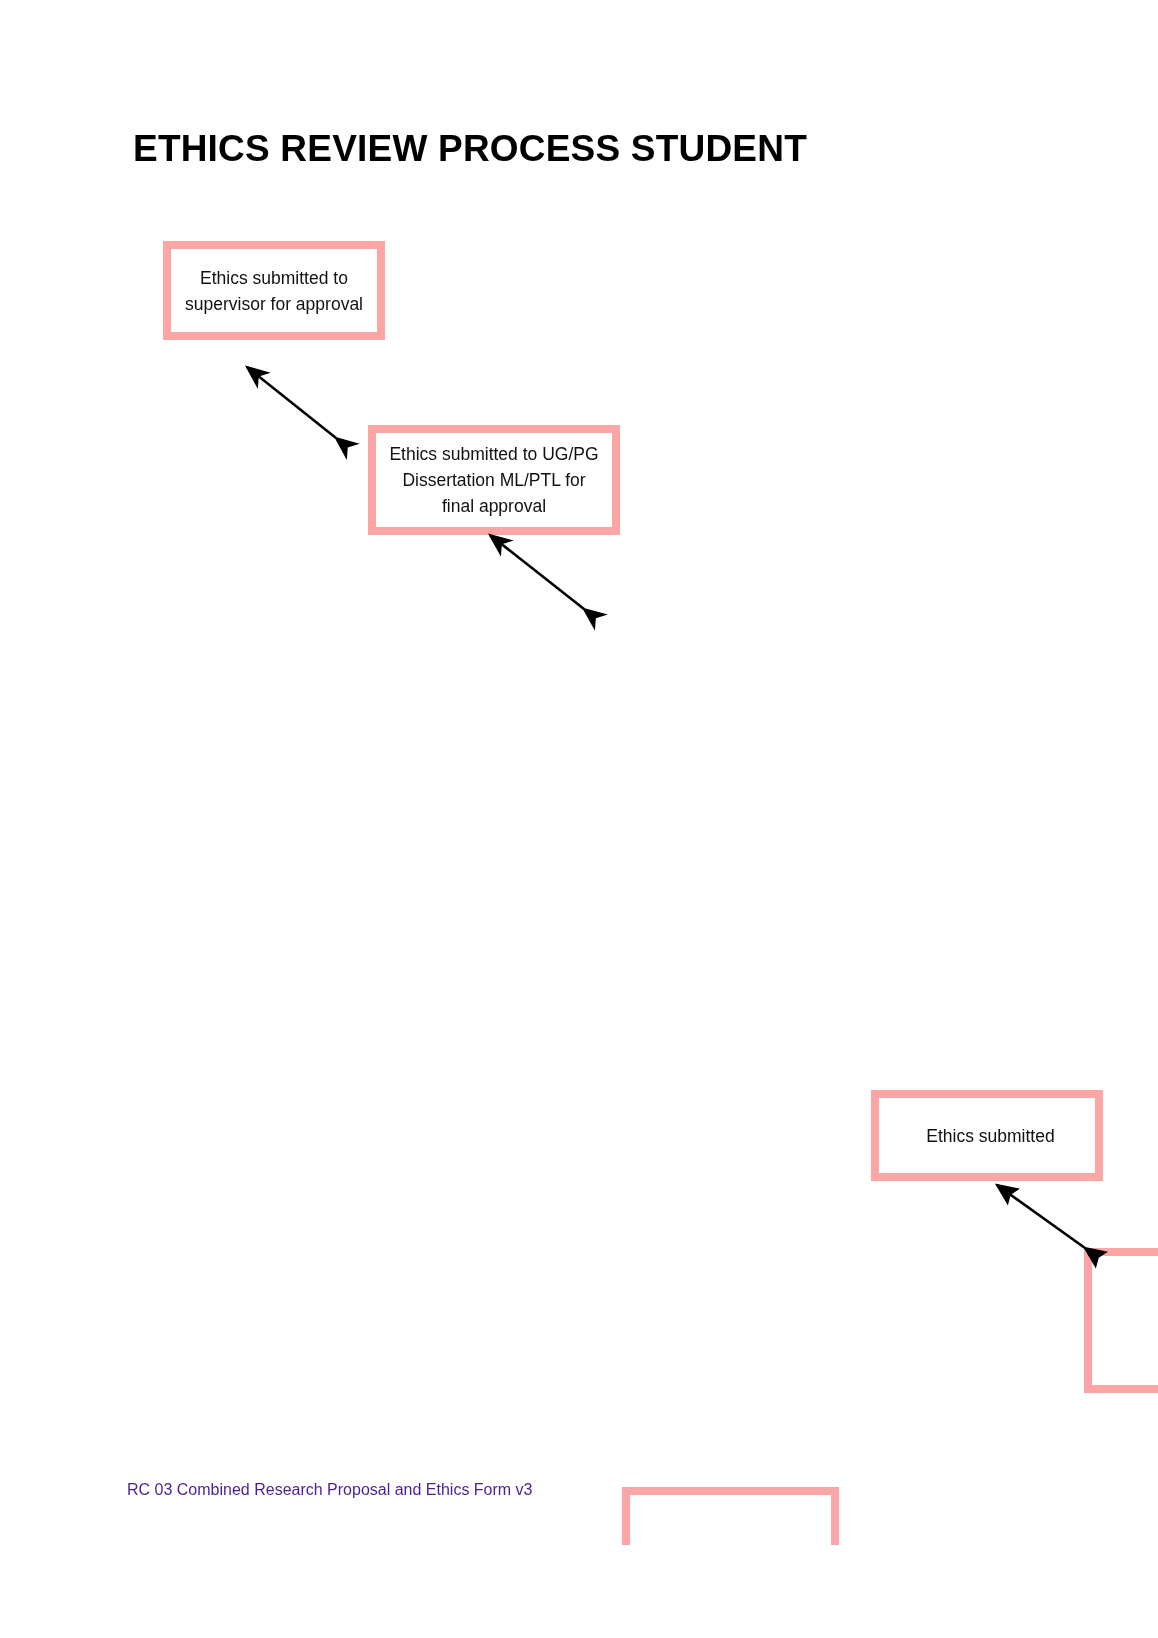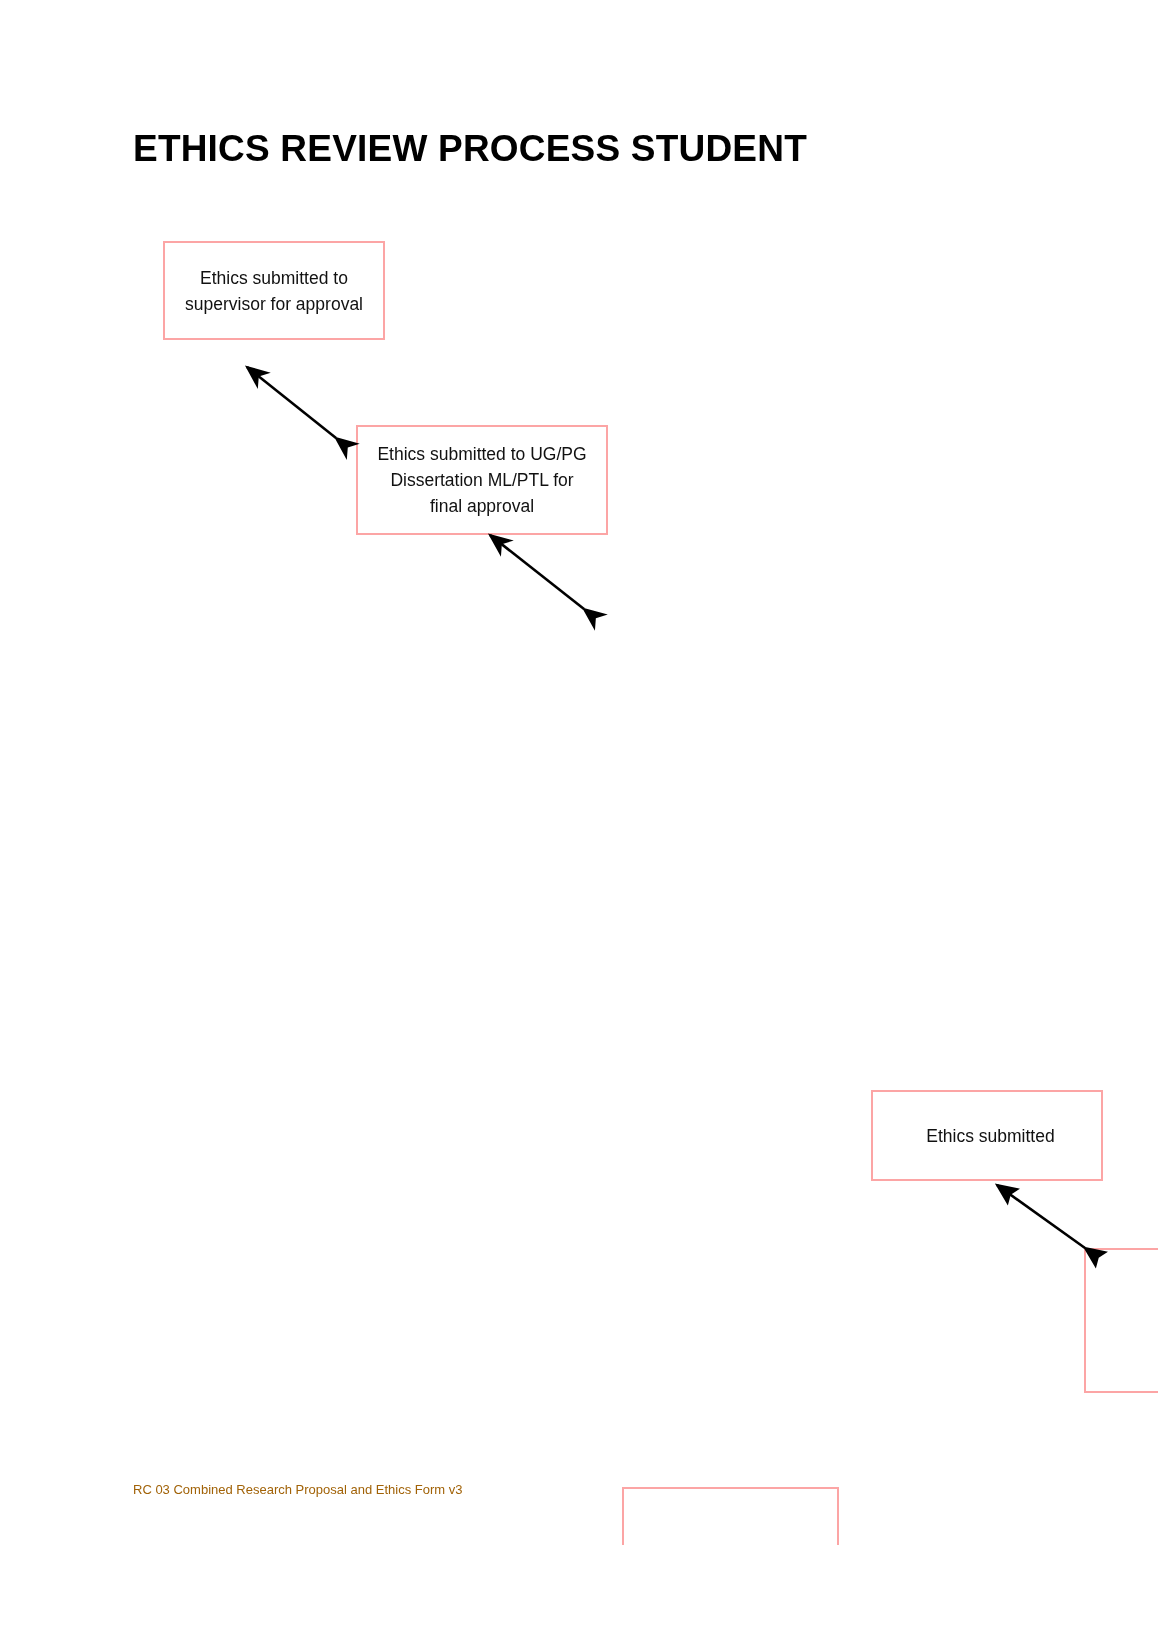--- a/index.html
+++ b/index.html
@@ -38,38 +38,38 @@
     display: block;
     white-space: pre;
   }
   .title-line-1 { padding-left: 133px; }
   .title-line-2 { padding-left: 270px; }
 
   
   .flow-box {
     position: absolute;
     box-sizing: border-box;
-    border: 2px solid #fca5a5;
+    border: 8px solid #fca5a5;
     background: #ffffff;
     display: flex;
     align-items: center;
     justify-content: center;
     text-align: center;
     color: #111111;
     font-size: 17.5px;
     line-height: 26px;
     padding: 2px 8px;
   }
   .flow-box .box-text {
     display: block;
     white-space: pre-line;
   }
 
   #box-supervisor { left: 163px; top: 241px;  width: 222px; height: 99px; }
-  #box-ml-ptl     { left: 356px; top: 425px;  width: 252px; height: 110px; }
+  #box-ml-ptl     { left: 368px; top: 425px;  width: 252px; height: 110px; }
   #box-staff-submitted { left: 871px; top: 1090px; width: 232px; height: 91px; padding-left: 15px; }
 
   
   #box-staff-clipped {
     left: 1084px;
     top: 1248px;
     width: 140px;   
     height: 145px;
   }
 
@@ -82,24 +82,24 @@
     left: 0;
     top: 0;
     width: 1158px;
     height: 1638px;
     pointer-events: none;
   }
 
   
   .doc-footer {
     position: absolute;
-    left: 133px;
+    left: 127px;
     top: 1478px;
-    color: #a16207;
-    font-size: 13px;
+    color: #4c1d95;
+    font-size: 16px;
     line-height: 24px;
     white-space: pre;
   }
 </style>
 </head>
 <body>
 
 <div id="page">
 
   <div class="doc-title">

